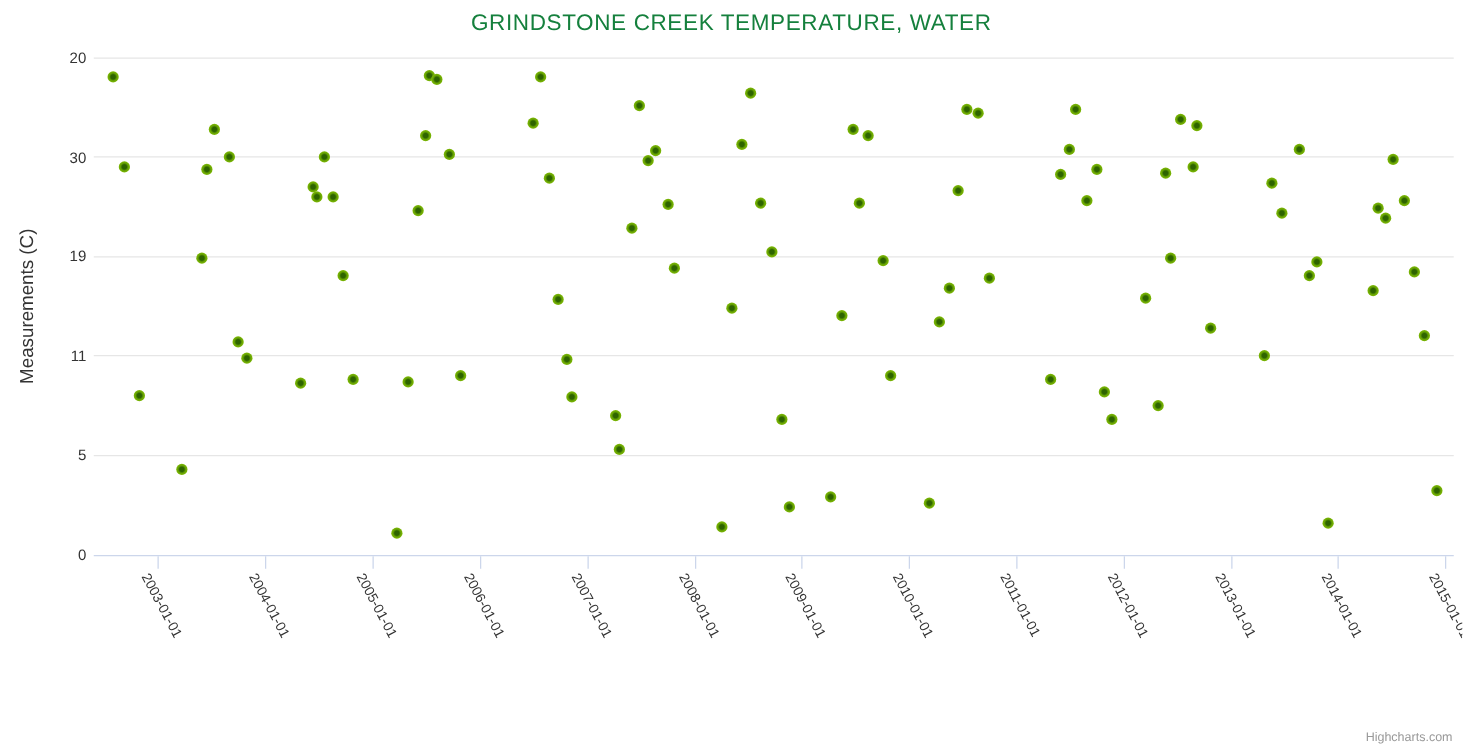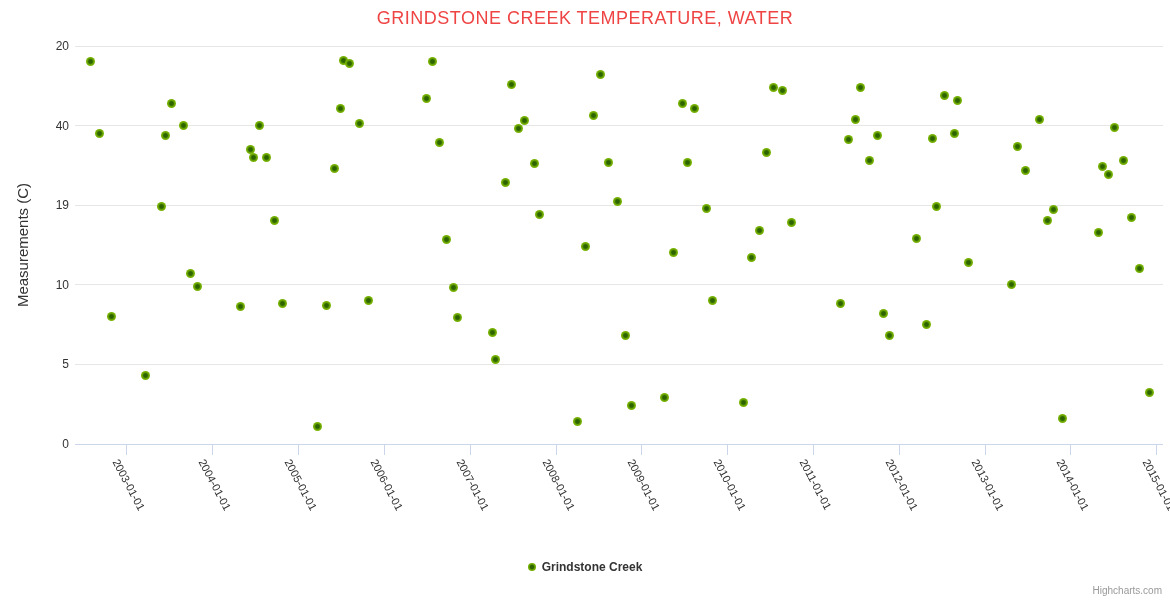--- a/index.html
+++ b/index.html
@@ -1,19 +1,19 @@
 <!DOCTYPE html>
 <html><head>
 <meta charset="utf-8">
 <style>
   html,body{margin:0;padding:0;background:#ffffff;}
   #chart{position:relative;width:1170px;height:600px;background:#fff;overflow:hidden;
          font-family:"Liberation Sans", sans-serif;}
   .chart-title{position:absolute;top:8px;left:0;width:1170px;text-align:center;
-               font-size:18px;color:#ef4444;letter-spacing:.5px;}
+               font-size:18px;color:#15803d;letter-spacing:.5px;}
   .y-axis-title{position:absolute;left:22px;top:245px;transform:translate(-50%,-50%) rotate(-90deg);
                 white-space:nowrap;font-size:15px;color:#333333;}
   .gridline{position:absolute;height:1px;background:#e6e6e6;}
   .axis-line{position:absolute;height:1px;background:#ccd6eb;}
   .x-tick{position:absolute;width:1px;height:10px;background:#ccd6eb;}
   .y-label{position:absolute;width:60px;text-align:right;font-size:12px;color:#333333;}
   .x-label{position:absolute;font-size:11px;color:#333333;white-space:nowrap;
            transform-origin:0 0;transform:rotate(62deg);}
   .point{position:absolute;width:9px;height:9px;border-radius:50%;
          background:radial-gradient(circle,#2e6400 0%,#2e6400 28%,#66a203 48%,#7fba05 72%,#8ac40f 100%);}
@@ -30,25 +30,25 @@
 
 <div id="chart">
   <div class="chart-title">GRINDSTONE CREEK TEMPERATURE, WATER</div>
   <div class="y-axis-title">Measurements (C)</div>
 
   <div id="plot-layer">
       <div class="y-label" style="left: 9px; top: 436.5px;">0</div>
       <div class="gridline" style="left: 75px; top: 363.5px; width: 1088px;"></div>
       <div class="y-label" style="left: 9px; top: 357px;">5</div>
       <div class="gridline" style="left: 75px; top: 284px; width: 1088px;"></div>
-      <div class="y-label" style="left: 9px; top: 277.5px;">10</div>
+      <div class="y-label" style="left: 9px; top: 277.5px;">11</div>
       <div class="gridline" style="left: 75px; top: 204.5px; width: 1088px;"></div>
       <div class="y-label" style="left: 9px; top: 198px;">19</div>
       <div class="gridline" style="left: 75px; top: 125px; width: 1088px;"></div>
-      <div class="y-label" style="left: 9px; top: 118.5px;">40</div>
+      <div class="y-label" style="left: 9px; top: 118.5px;">30</div>
       <div class="gridline" style="left: 75px; top: 45.5px; width: 1088px;"></div>
       <div class="y-label" style="left: 9px; top: 39px;">20</div>
       <div class="axis-line" style="left: 75px; top: 443.5px; width: 1088px;"></div>
       <div class="x-tick" style="left: 126.483px; top: 444.5px;"></div>
       <div class="x-label" style="left: 121.483px; top: 457px;">2003-01-01</div>
       <div class="x-tick" style="left: 212.287px; top: 444.5px;"></div>
       <div class="x-label" style="left: 207.287px; top: 457px;">2004-01-01</div>
       <div class="x-tick" style="left: 298.091px; top: 444.5px;"></div>
       <div class="x-label" style="left: 293.091px; top: 457px;">2005-01-01</div>
       <div class="x-tick" style="left: 383.896px; top: 444.5px;"></div>
@@ -158,21 +158,15 @@
       <div class="point" style="left: 1094.15px; top: 227.53px;"></div>
       <div class="point" style="left: 1097.58px; top: 162.34px;"></div>
       <div class="point" style="left: 1104.44px; top: 170.29px;"></div>
       <div class="point" style="left: 1110.45px; top: 122.59px;"></div>
       <div class="point" style="left: 1119.03px; top: 155.98px;"></div>
       <div class="point" style="left: 1126.75px; top: 213.22px;"></div>
       <div class="point" style="left: 1135.33px; top: 264.1px;"></div>
       <div class="point" style="left: 1144.77px; top: 388.12px;"></div>
     </div>
 
-  <div class="legend-row">
-    <div class="legend-item">
-      <span class="legend-marker"></span>
-      <span class="legend-label">Grindstone Creek</span>
-    </div>
-  </div>
 
   <div class="credits">Highcharts.com</div>
 </div>
 
 </body></html>

